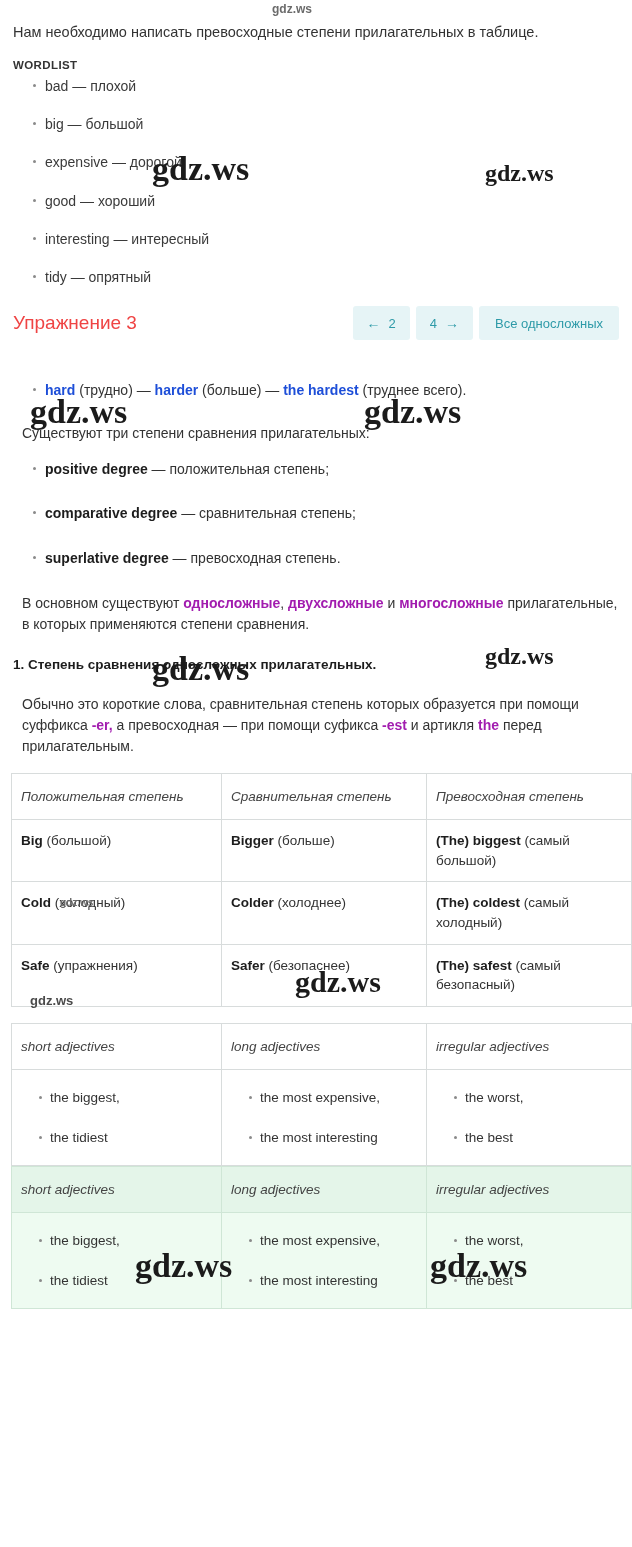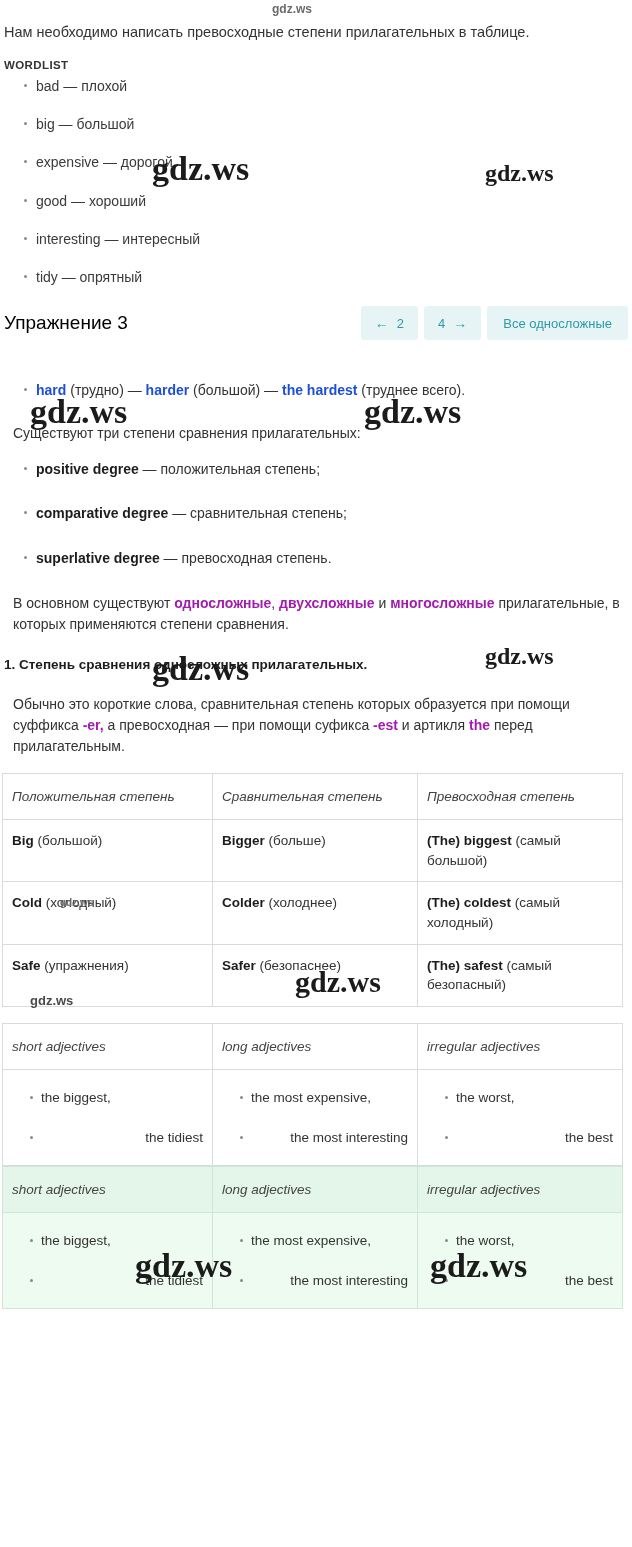--- a/index.html
+++ b/index.html
@@ -5,21 +5,21 @@
   * { box-sizing: border-box; }
   html, body {
     margin: 0; padding: 0;
     width: 632px;
     background: #ffffff;
     font-family: "Liberation Sans", sans-serif;
     color: #333333;
   }
   body { position: relative; width: 632px; min-height: 1547px; overflow: hidden; }
 
-  .page { position: relative; width: 632px; padding: 0 2px; }
+  .page { position: relative; width: 632px; padding: 0 11px; }
 
   .intro {
     font-size: 14.5px;
     line-height: 1.45;
     color: #333;
     margin: 22px 0 0 0;
     padding: 0 2px;
   }
 
   .wordlist-title {
@@ -54,21 +54,21 @@
 
   .ex-row {
     display: flex;
     align-items: center;
     justify-content: space-between;
     margin-top: 16px;
     padding: 0 2px;
   }
   .ex-title {
     font-size: 19px;
-    color: #000000;
+    color: #ef4444;
     font-weight: normal;
   }
   .nav-group { display: flex; align-items: stretch; gap: 6px; }
   .nav-btn {
     background: #e6f4f6;
     color: #2e9aa8;
     font-size: 13px;
     display: flex;
     align-items: center;
     gap: 8px;
@@ -165,21 +165,21 @@
     padding: 0 0 0 18px;
   }
   ul.cell-list li {
     position: relative;
     font-size: 13.5px;
     line-height: 1.35;
     margin: 0 0 22px 0;
     padding-left: 11px;
     color: #333;
   }
-  ul.cell-list li:last-child { margin-bottom: 6px; text-align: right; }
+  ul.cell-list li:last-child { margin-bottom: 6px; }
   ul.cell-list li:before {
     content: "";
     position: absolute;
     left: 0; top: 7px;
     width: 3px; height: 3px;
     border-radius: 50%;
     background: #8a8a8a;
   }
 
   table.green { margin-top: 0; }
@@ -225,27 +225,27 @@
     <div class="nav-group">
       <div class="nav-btn">
         <span class="arrow">←</span>
         <span>2</span>
       </div>
       <div class="nav-btn">
         <span>4</span>
         <span class="arrow">→</span>
       </div>
       <div class="nav-btn all">
-        <span>Все односложные</span>
+        <span>Все односложных</span>
       </div>
     </div>
   </div>
 
   <div class="example-line">
-    <b>hard</b><span> (трудно) — </span><b>harder</b><span> (большой) — </span><b>the hardest</b><span> (труднее всего).</span>
+    <b>hard</b><span> (трудно) — </span><b>harder</b><span> (больше) — </span><b>the hardest</b><span> (труднее всего).</span>
   </div>
 
   <p class="para">Существуют три степени сравнения прилагательных:</p>
 
   <ul class="degrees">
     <li><b>positive degree</b><span> — положительная степень;</span></li>
     <li><b>comparative degree</b><span> — сравнительная степень;</span></li>
     <li><b>superlative degree</b><span> — превосходная степень.</span></li>
   </ul>
 

